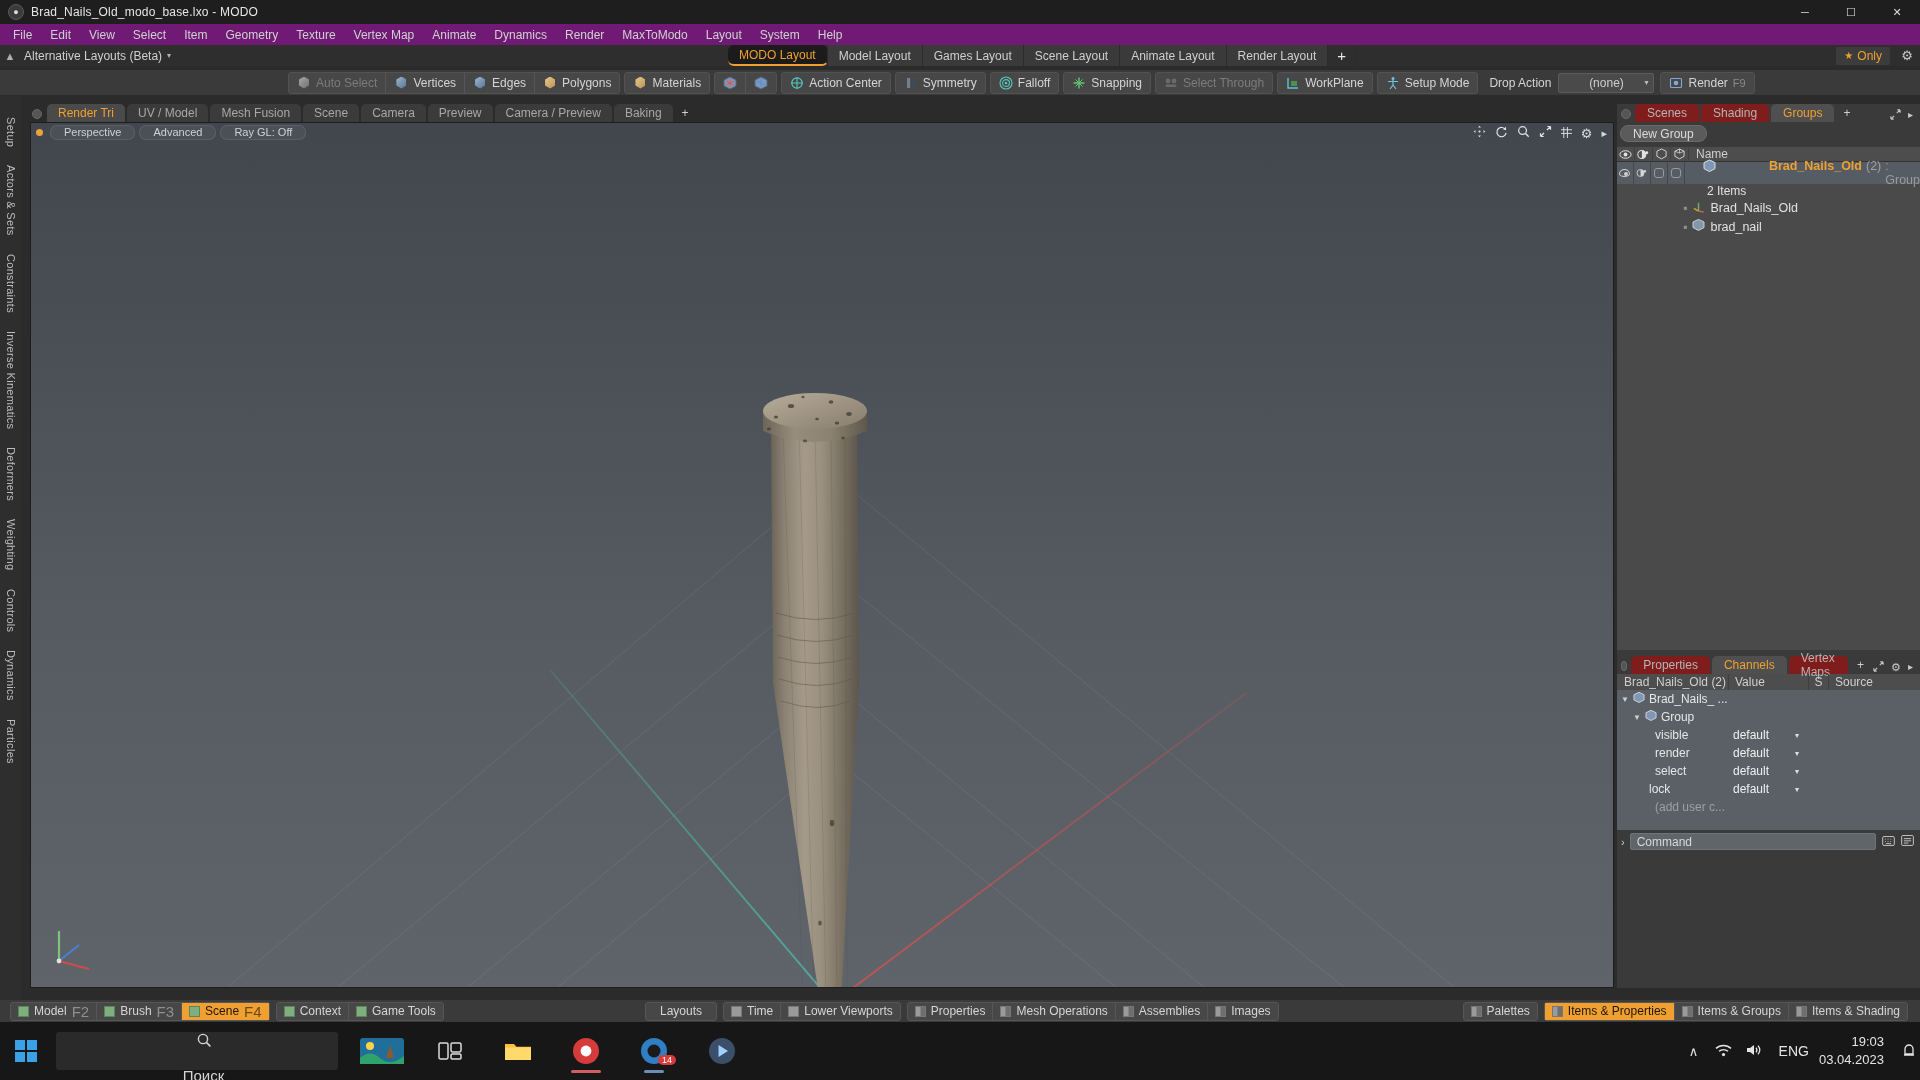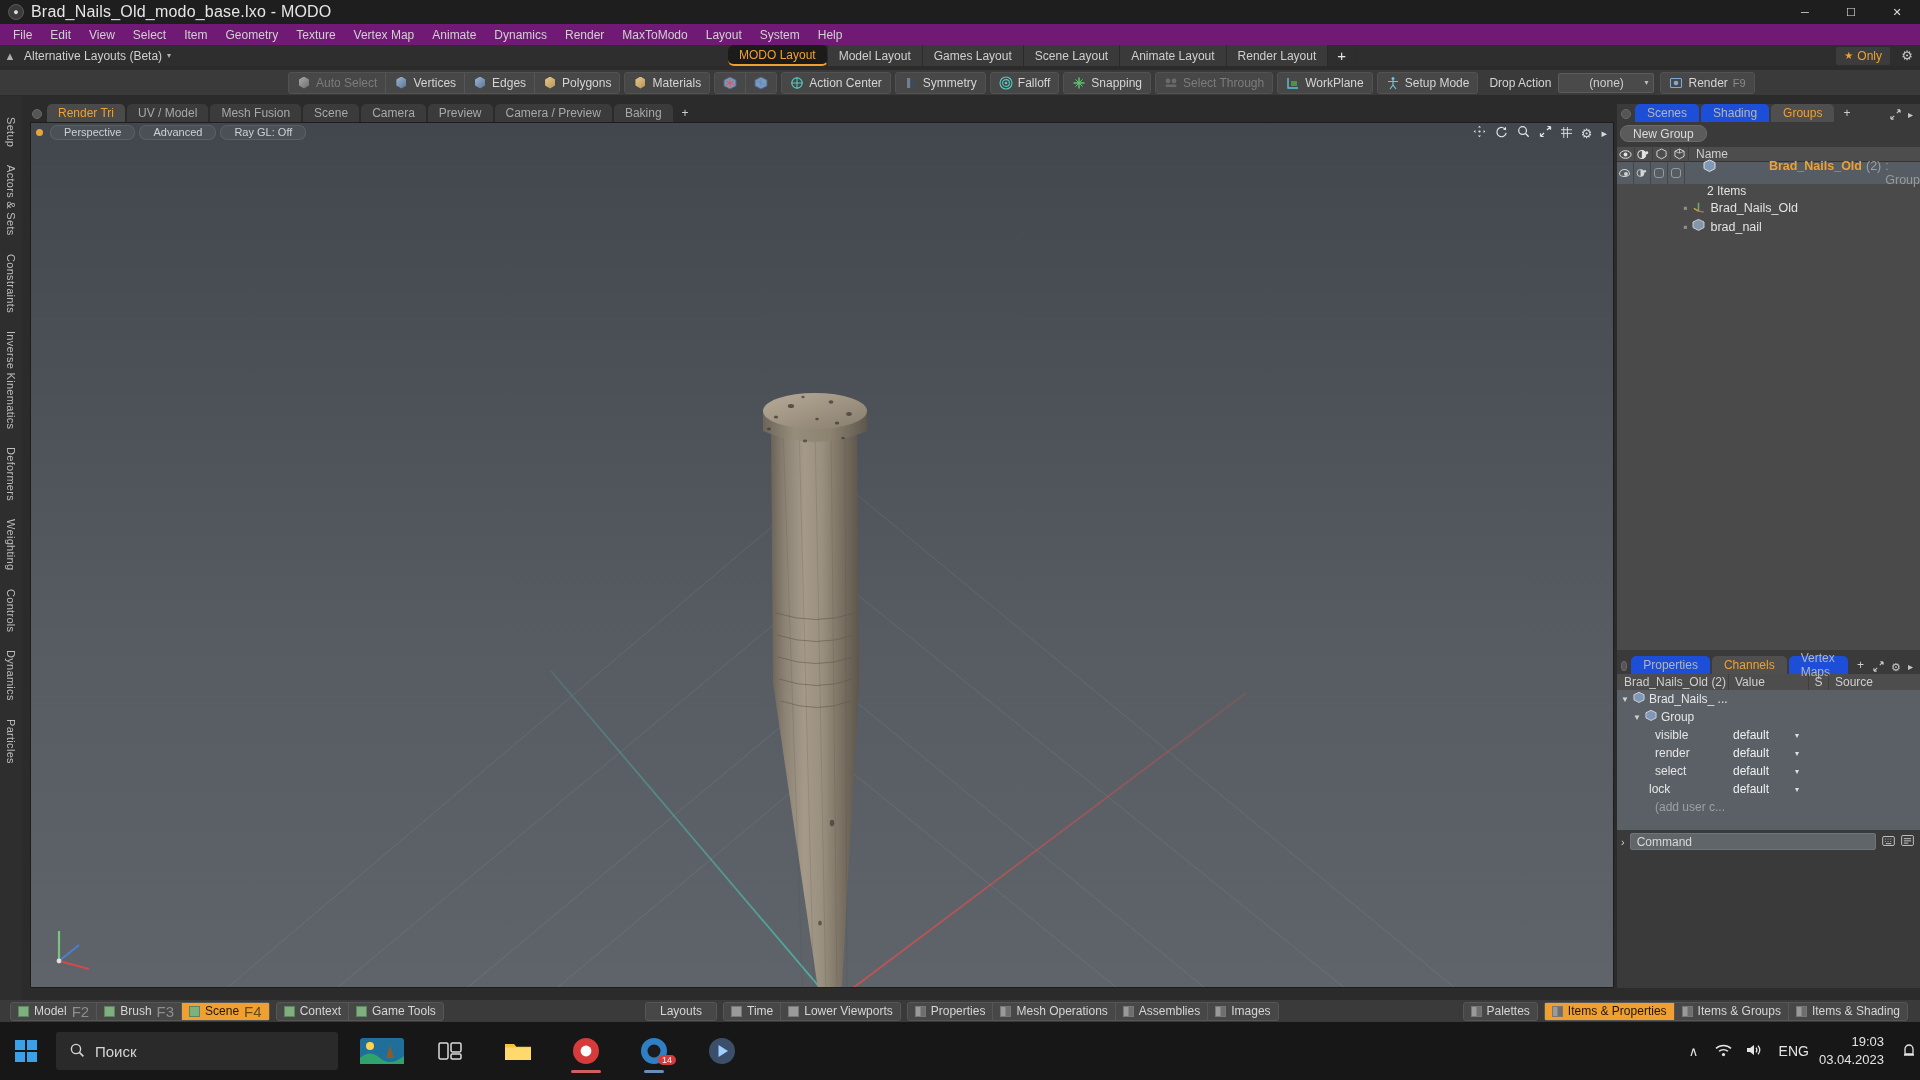--- a/index.html
+++ b/index.html
@@ -19,21 +19,21 @@
     position: absolute; top: 0; left: 0; width: 1920px; height: 24px;
     background: #1e1e1e; display: flex; align-items: center;
   }
   .titlebar .tb-icon {
     width: 16px; height: 16px; margin: 0 7px 0 8px;
     border-radius: 50%; background: #3b3b3b;
     border: 1px solid #5a5a5a;
     display: flex; align-items: center; justify-content: center;
     font-size: 9px; color: #ddd;
   }
-  .titlebar .tb-title { font-size: 16px; color: #e6e6e6; letter-spacing: .2px; }
+  .titlebar .tb-title { font-size: 12px; color: #e6e6e6; letter-spacing: .2px; }
   .win-btns { position: absolute; right: 0; top: 0; height: 24px; display: flex; }
   .win-btn {
     width: 46px; height: 24px; display: flex; align-items: center; justify-content: center;
     color: #ddd; font-size: 11px;
   }
 
   
   .menubar {
     position: absolute; top: 24px; left: 0; width: 1920px; height: 21px;
     background: #701a75; display: flex; align-items: center; padding-left: 4px;
@@ -167,21 +167,21 @@
   .axis-gizmo { position: absolute; left: 14px; bottom: 12px; width: 60px; height: 60px; }
 
   
   .rightpanel {
     position: absolute; left: 1617px; top: 104px; width: 303px; height: 884px;
     background: #3a3a3a;
   }
   .rp-tabs { display: flex; align-items: flex-end; height: 18px; padding-left: 2px; }
   .rp-tab {
     padding: 0 12px; height: 18px; display: flex; align-items: center;
-    font-size: 12px; color: #b5b5b5; background: #1d4ed8; border-radius: 5px 5px 0 0; margin-right: 2px;
+    font-size: 12px; color: #b5b5b5; background: #7f1d1d; border-radius: 5px 5px 0 0; margin-right: 2px;
   }
   .rp-tab.active { background: #4f4f4f; color: #f0a030; }
   .rp-tab.plus { background: transparent; padding: 0 7px; color: #cfcfcf; }
   .rp-tabicons { margin-left: auto; display: flex; gap: 7px; padding-right: 7px; color: #c8c8c8; font-size: 11px; }
 
   .newgroup-row { padding: 3px 3px 4px 3px; }
   .newgroup-btn {
     display: inline-flex; align-items: center; height: 17px; padding: 0 12px;
     background: #5b5b5b; border: 1px solid #6a6a6a; border-radius: 8px;
     font-size: 12px; color: #dcdcdc;
@@ -261,22 +261,22 @@
     position: absolute; left: 0; top: 1022px; width: 1920px; height: 58px;
     background: #171717; display: flex; align-items: center;
   }
   .start-btn {
     width: 52px; height: 58px; display: flex; align-items: center; justify-content: center;
   }
   .win-logo { width: 22px; height: 22px; display: grid; grid-template-columns: 1fr 1fr; grid-gap: 2px; }
   .win-logo div { background: #3aa0e8; }
   .tb-search {
     width: 282px; height: 38px; background: #2a2a2a; border-radius: 3px;
-    display: flex; align-items: center; gap: 10px; padding-left: 13px; margin-left: 4px;
-    color: #d4d4d4; font-size: 15px;
+    display: flex; align-items: center; gap: 16px; padding-left: 13px; margin-left: 4px;
+    color: #d4d4d4; font-size: 15px; flex-direction: column;
   }
   .tb-apps { display: flex; align-items: center; gap: 20px; margin-left: 20px; }
   .tapp { width: 48px; height: 48px; display: flex; align-items: center; justify-content: center; position: relative; }
   .tapp.active::after { content:''; position: absolute; bottom: 2px; left: 9px; width: 30px; height: 3px; background: #d06060; border-radius: 2px;}
   .tapp.open::after { content:''; position: absolute; bottom: 2px; left: 14px; width: 20px; height: 3px; background: #6a8fb5; border-radius: 2px;}
   .tray { position: absolute; right: 0; height: 58px; display: flex; align-items: center; color: #e4e4e4; }
   .tray-ico { width: 30px; text-align: center; font-size: 13px; }
   .tray-lang { font-size: 14px; padding: 0 10px; }
   .tray-clock { text-align: right; line-height: 18px; font-size: 13px; padding-right: 14px; }
   .tray-notif { width: 22px; height: 58px; display: flex; align-items: center; justify-content: center; font-size: 15px;}

